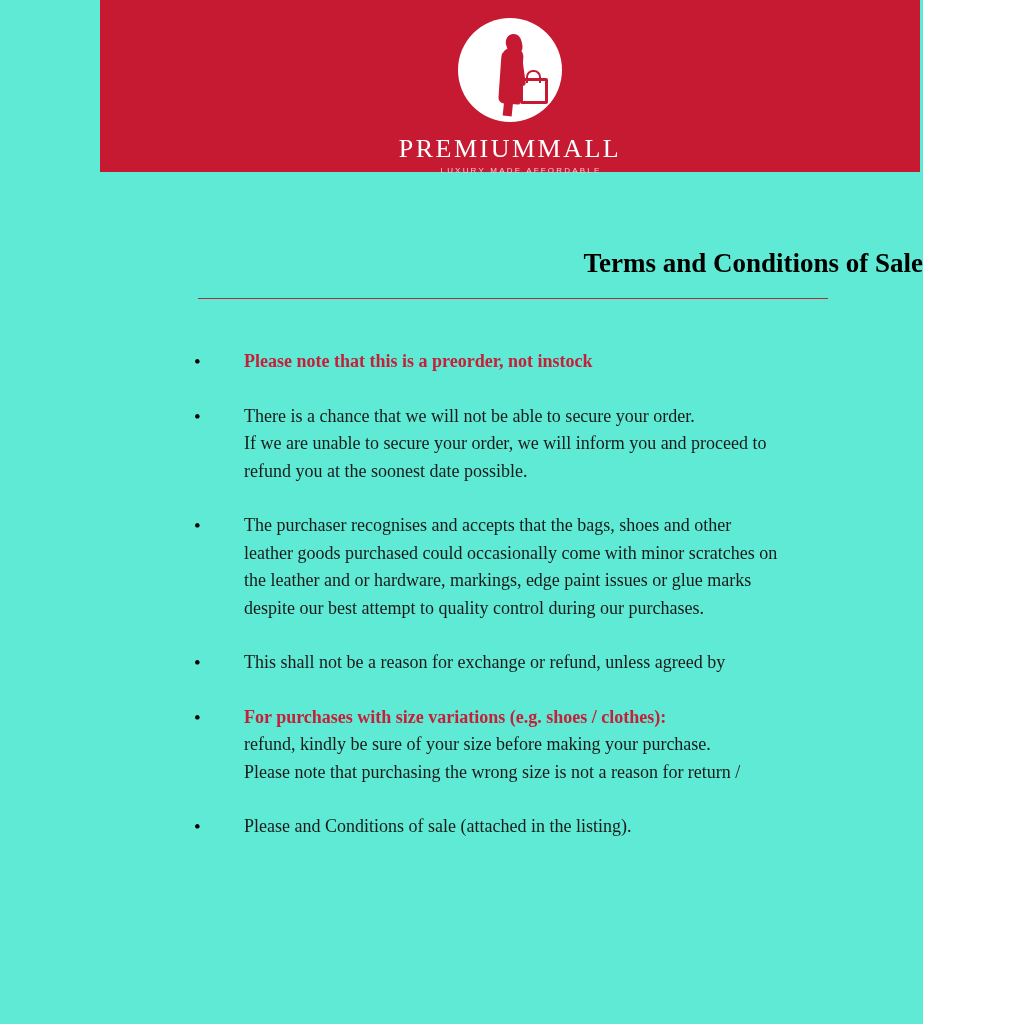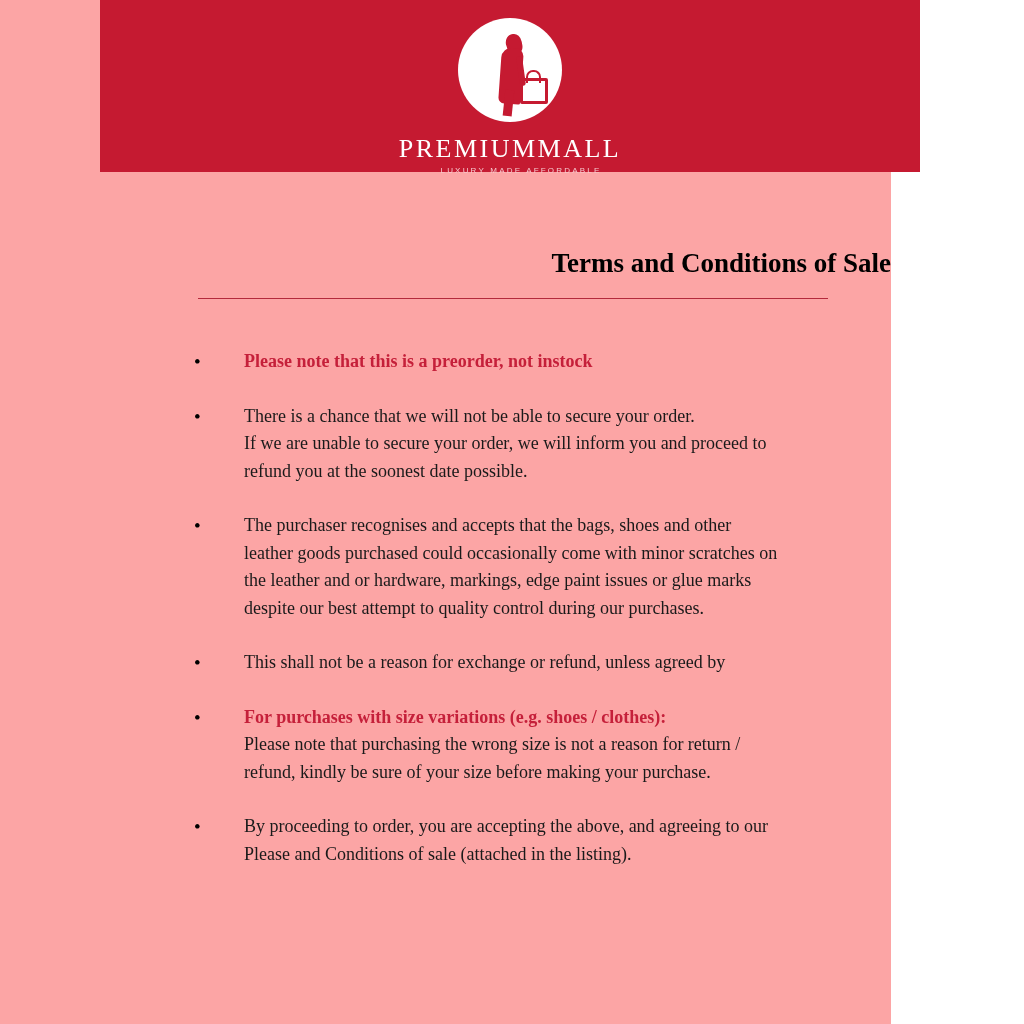--- a/index.html
+++ b/index.html
@@ -15,21 +15,22 @@
     position: relative;
     overflow: hidden;
   }
 
   .page {
     position: absolute;
     left: 0;
     top: 0;
     width: 891px;
     height: 1024px;
-    background: #fca5a5;
+    background: #5eead4;
+    padding-left: 32px;
   }
 
   
   .banner {
     position: absolute;
     left: 100px;
     top: 0;
     width: 820px;
     height: 172px;
     background: #c51a31;
@@ -259,27 +260,26 @@
       <div class="bullet-mark">•</div>
       <div class="bullet-text plain">
         <p>This shall not be a reason for exchange or refund, unless agreed by</p>
       </div>
     </div>
 
     <div class="bullet-row">
       <div class="bullet-mark">•</div>
       <div class="bullet-text">
         <p class="red-bold">For purchases with size variations (e.g. shoes / clothes):</p>
+        <p class="plain">refund, kindly be sure of your size before making your purchase.</p>
         <p class="plain">Please note that purchasing the wrong size is not a reason for return /</p>
-        <p class="plain">refund, kindly be sure of your size before making your purchase.</p>
-      </div>
-    </div>
-
-    <div class="bullet-row">
-      <div class="bullet-mark">•</div>
-      <div class="bullet-text plain">
-        <p>By proceeding to order, you are accepting the above, and agreeing to our</p>
+      </div>
+    </div>
+
+    <div class="bullet-row">
+      <div class="bullet-mark">•</div>
+      <div class="bullet-text plain">
         <p>Please and Conditions of sale (attached in the listing).</p>
       </div>
     </div>
 
   </div>
 </div>
 
 </body></html>

